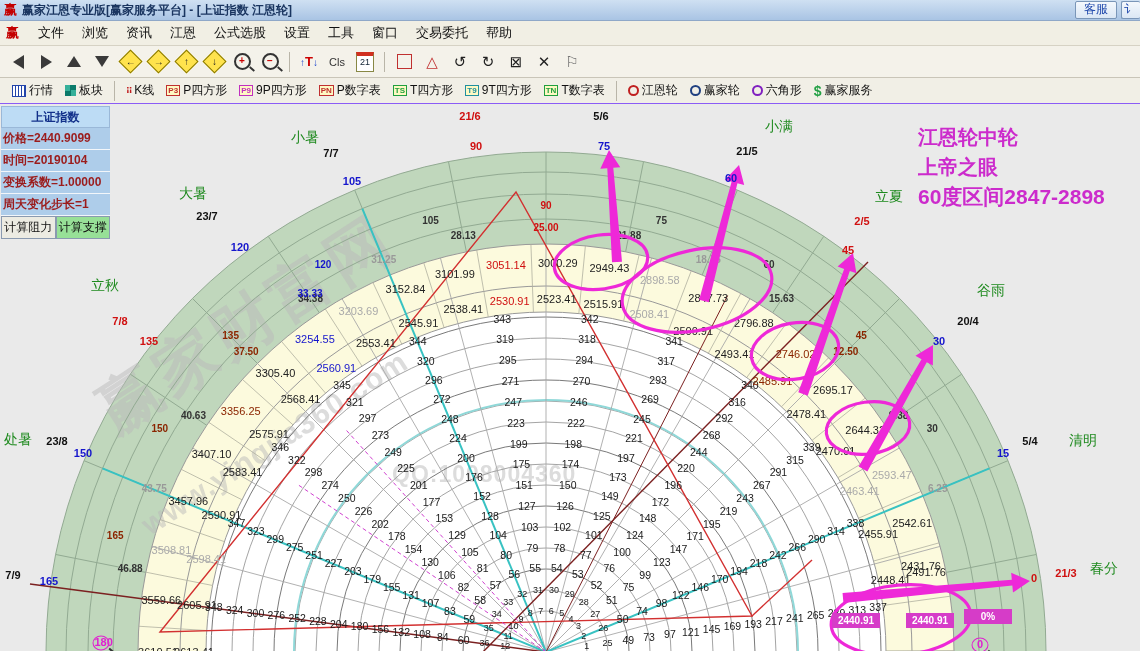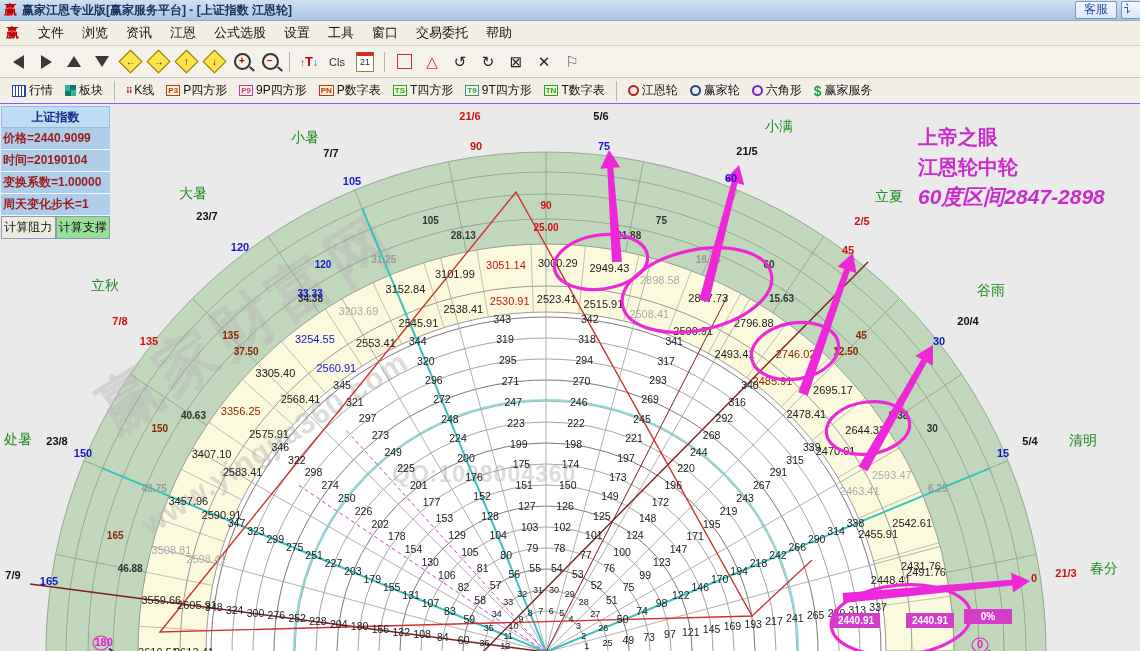--- a/index.html
+++ b/index.html
@@ -50,21 +50,21 @@
   #chart{position:relative;width:1140px;height:551px;background:#EAEAEA;}
   #chart svg{position:absolute;left:0;top:0;}
   .ol{position:absolute;transform:translate(-50%,-50%);font-weight:bold;font-size:11px;white-space:nowrap;}
   .ol.term{color:#1f8a1f;font-weight:normal;font-size:14px;}
   .ol.red{color:#d01010;}
   .ol.blk{color:#111;}
   .ol.blue{color:#1515cc;}
   .ol.mag{color:#e020d0;font-size:11px;border:1px solid #e020d0;padding:0 1px;}
   #annotation{position:absolute;left:918px;top:18px;color:#cc2bcc;font-weight:bold;line-height:30px;}
   #annotation .a1{font-size:20px;}
-  #annotation .a3{font-size:21px;font-style:italic;}
+  #annotation .a3{font-size:21px;}
   
   #info{position:absolute;left:1px;top:2px;width:109px;font-size:12px;}
   #info .hd{background:#bddcf5;color:#12308a;font-weight:bold;text-align:center;height:20px;line-height:20px;border:1px solid #9ab8d8;}
   #info .row{background:#aecdea;color:#9b1c1c;font-weight:bold;height:21px;line-height:21px;padding-left:2px;
     border-bottom:1px solid #f2f6fa;white-space:nowrap;overflow:hidden;}
   #info .btns{display:flex;}
   #info .btn{flex:1;text-align:center;height:21px;line-height:20px;border:1px solid #8a9ab0;background:#ecebe2;color:#111;}
   #info .btn.sup{background:#97e097;}
 </style>
 </head>
@@ -597,22 +597,22 @@
     <div class="row">时间=20190104</div>
     <div class="row">变换系数=1.00000</div>
     <div class="row">周天变化步长=1</div>
     <div class="btns">
       <div class="btn">计算阻力</div>
       <div class="btn sup">计算支撑</div>
     </div>
   </div>
 
   <div id="annotation">
+    <div class="a1">江恩轮中轮</div>
     <div class="a1">上帝之眼</div>
-    <div class="a1">江恩轮中轮</div>
     <div class="a3">60度区间2847-2898</div>
   </div>
 
   <div id="outer-labels">
       <div class="ol term" style="left: 305px; top: 18px; margin-top: 16px;">小暑</div>
       <div class="ol red" style="left: 470px; top: 12px;">21/6</div>
       <div class="ol red" style="left: 476px; top: 42px;">90</div>
       <div class="ol blk" style="left: 601px; top: 12px;">5/6</div>
       <div class="ol blue" style="left: 604px; top: 42px;">75</div>
       <div class="ol blk" style="left: 331px; top: 49px;">7/7</div>

